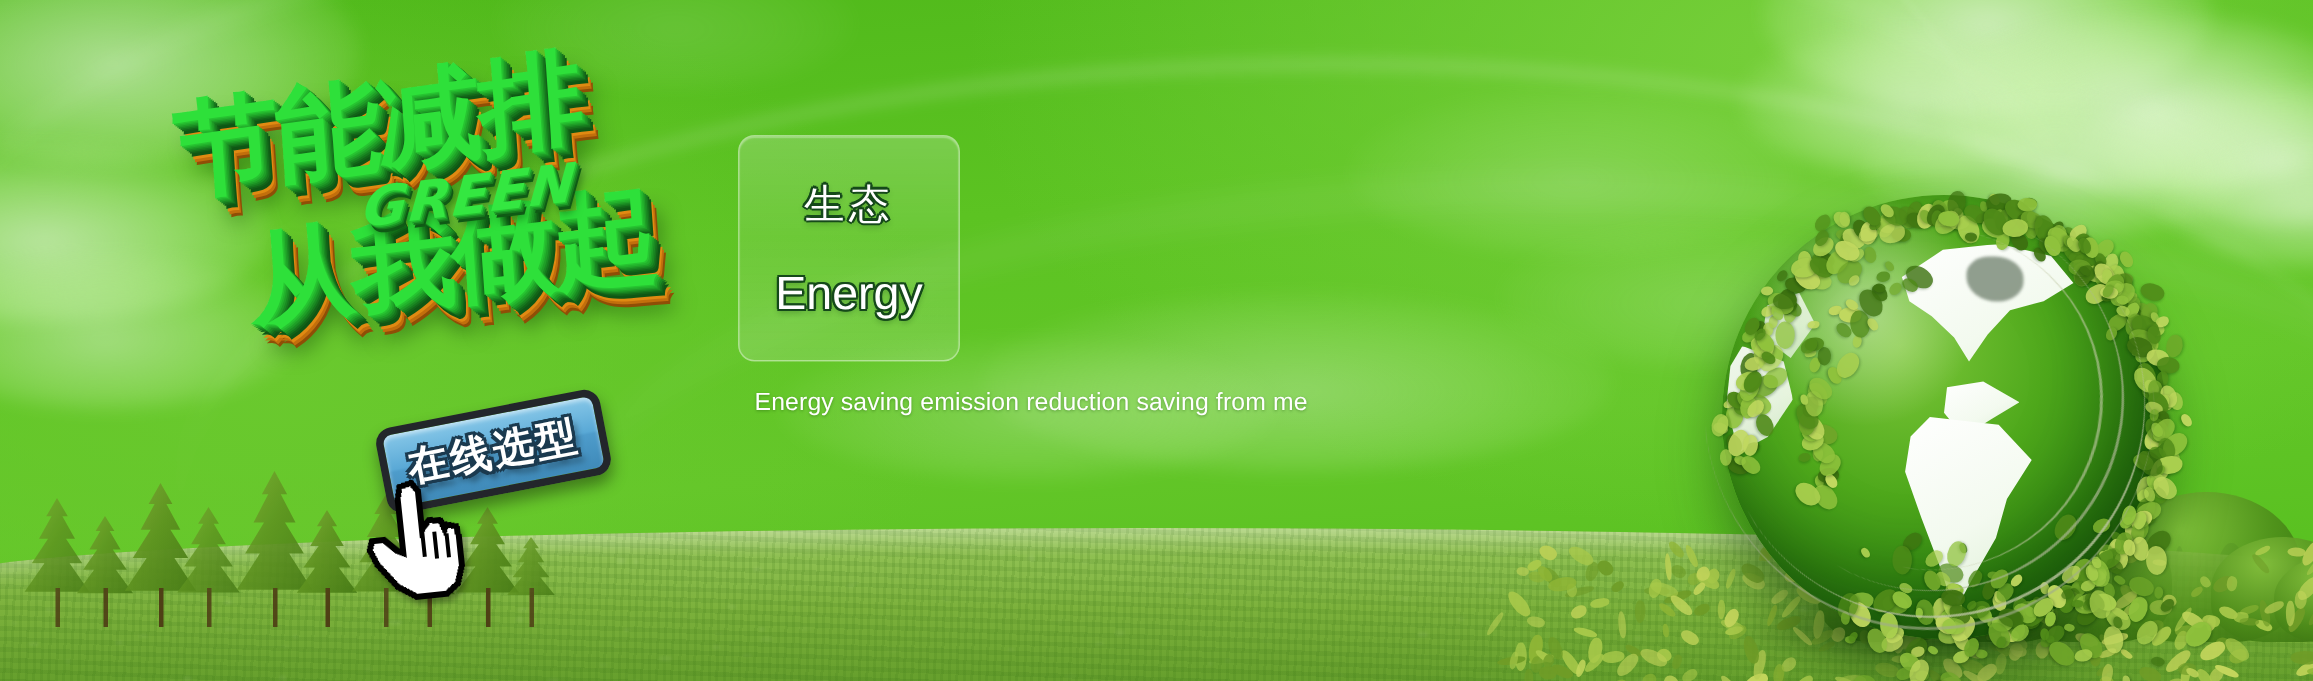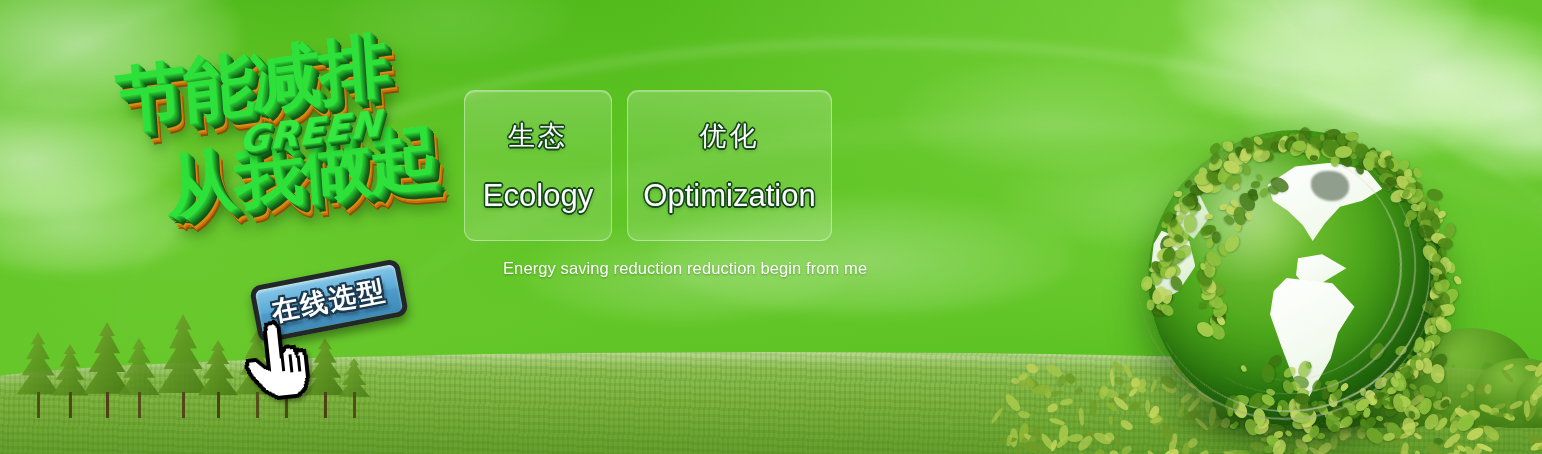--- a/index.html
+++ b/index.html
@@ -196,21 +196,21 @@
   
   .cursor-hand {
     position:absolute; left:240px; top:318px;
     width:70px; height:84px;
     transform:rotate(-6deg);
     filter:drop-shadow(2px 3px 2px rgba(0,0,0,.35));
     pointer-events:none;
   }
 
   
-  .cards { position:absolute; left:464px; top:90px; display:flex; gap:15px; }
+  .cards { position:absolute; left:492px; top:90px; display:flex; gap:15px; }
   .card {
     width:148px; height:151px;
     border-radius:11px;
     background:linear-gradient(180deg, rgba(255,255,255,.20) 0%, rgba(255,255,255,.09) 45%, rgba(255,255,255,.15) 100%);
     border:1px solid rgba(255,255,255,.38);
     box-shadow:inset 0 1px 1px rgba(255,255,255,.32);
     display:flex; flex-direction:column; align-items:center; justify-content:center;
     gap:24px;
     cursor:pointer;
   }
@@ -876,29 +876,25 @@
   <svg class="cursor-hand" viewBox="0 0 70 84">
     <path d="M30 6 L38 4 L42 10 L42 36 L47 30 L55 31 L57 37 L58 34 L65 36 L66 44
              L66 62 L62 74 L54 80 L34 80 L22 72 L10 56 L6 46 L8 40 L16 40 L24 48
              L28 50 L28 14 Z" fill="#ffffff" stroke="#000000" stroke-width="4" stroke-linejoin="miter" shape-rendering="crispEdges"></path>
     <path d="M42 36 L42 54 M50 38 L50 56 M58 40 L58 56" stroke="#000000" stroke-width="3" fill="none" shape-rendering="crispEdges"></path>
   </svg>
 
   <div class="cards">
     <div class="card">
       <div class="card-cn">生态</div>
-      <div class="card-en">Ecology</div>
-    </div>
-    <div class="card w3">
-      <div class="card-cn">优化</div>
-      <div class="card-en">Optimization</div>
+      <div class="card-en">Energy</div>
     </div>
   </div>
 
-  <div class="tagline">Energy saving reduction reduction begin from me</div>
+  <div class="tagline">Energy saving emission reduction saving from me</div>
 
   <div class="globe-wrap">
     <div class="globe-shadow"></div>
     <div class="globe">
       <div class="continent c-na"></div>
       <div class="continent c-ca"></div>
       <div class="continent c-sa"></div>
       <div class="continent c-w"></div>
       <div class="continent c-nw"></div>
       <div class="c-grey"></div>

